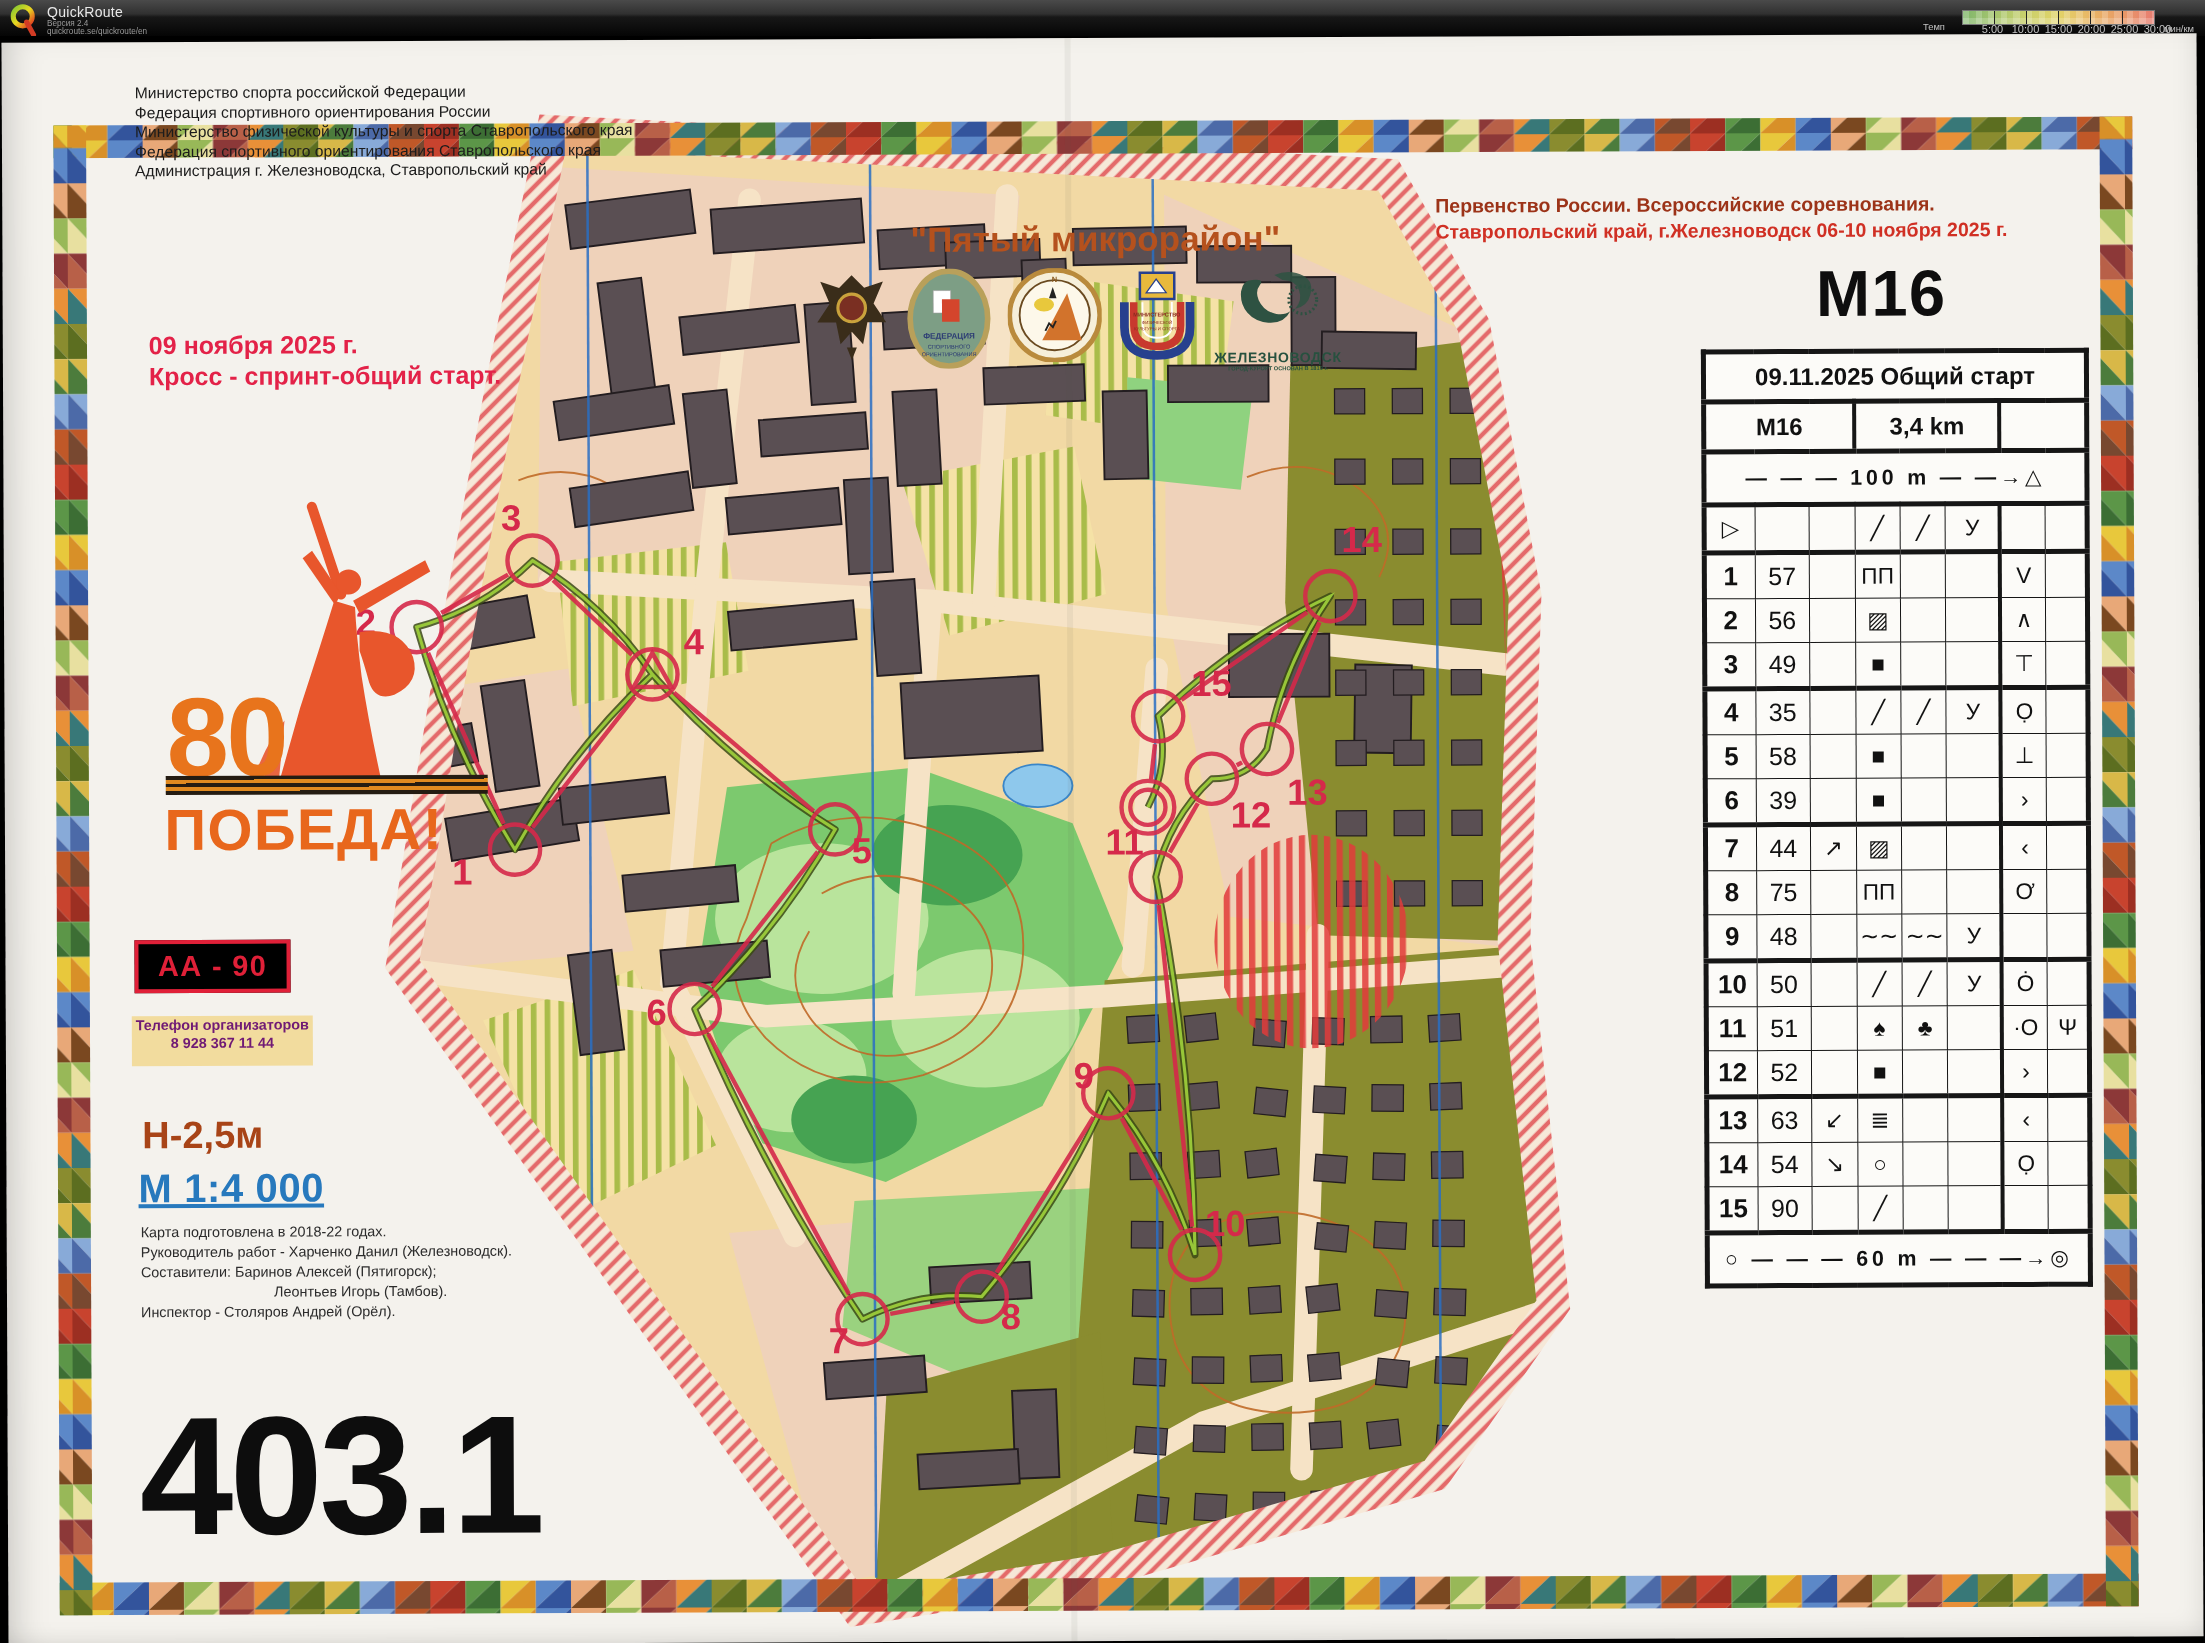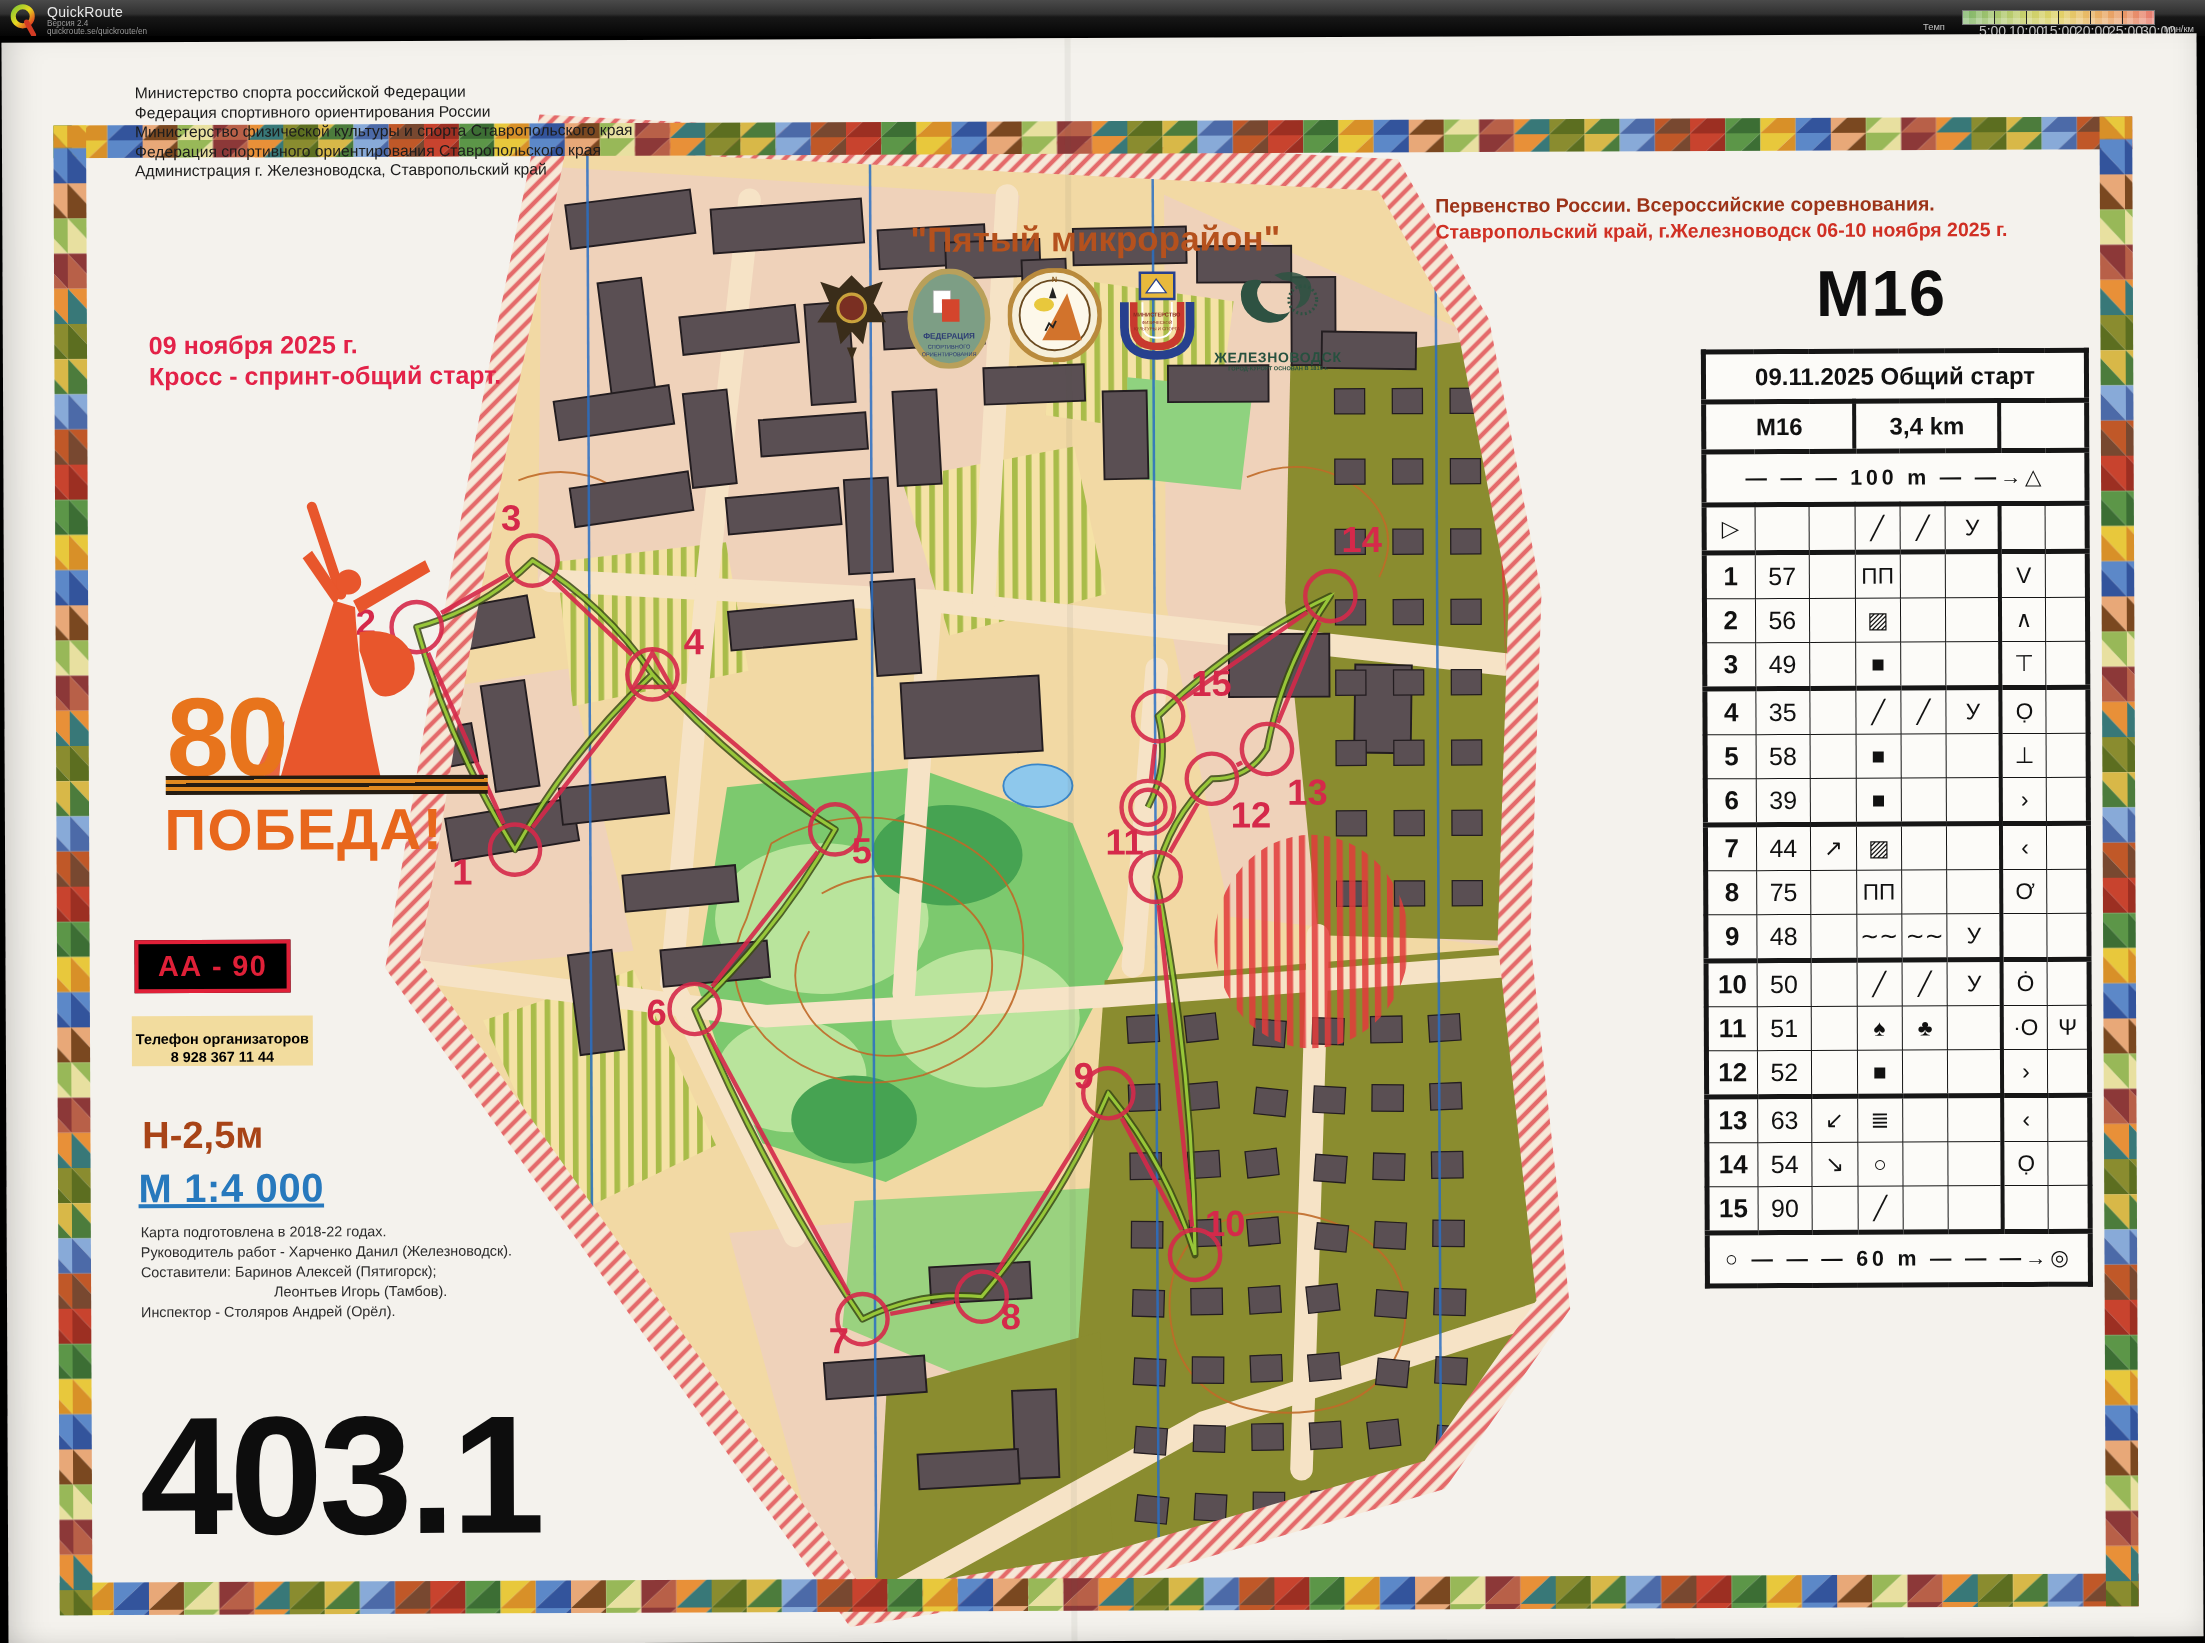--- a/index.html
+++ b/index.html
@@ -13,21 +13,21 @@
   .tb-title{position:absolute;left:47px;top:3.8px;font-size:14px;color:#e8e8e8;letter-spacing:0.3px;}
   .tb-sub{position:absolute;left:47px;top:19.5px;font-size:8.2px;color:#9a9a9a;line-height:8.8px;}
   .pace-label{position:absolute;top:21.4px;left:1923px;font-size:9.4px;color:#c4c4c4;}
   .pace-bar{position:absolute;left:1962px;top:10px;width:191px;height:12.6px;border:0.6px solid #777;
     background:
       repeating-linear-gradient(90deg,rgba(255,255,255,.20) 0 6.3px,rgba(0,0,0,0) 6.3px 12.6px),
       repeating-linear-gradient(0deg,rgba(255,255,255,.20) 0 6.3px,rgba(0,0,0,0) 6.3px 12.6px),
       linear-gradient(90deg,#7fb66c 0%,#a5c56e 16%,#c9d06c 33%,#e2d368 50%,#e9b766 66%,#e89a66 83%,#e77d72 100%);}
   .pace-bar i{position:absolute;top:0;width:1.3px;height:100%;background:#222;}
   .pace-ticks{position:absolute;left:1976px;top:22.6px;display:flex;}
-  .pace-ticks span{display:inline-block;width:33px;text-align:center;font-size:14px;color:#c4c4c4;}
+  .pace-ticks span{display:inline-block;width:33px;text-align:center;font-size:11px;color:#c4c4c4;}
   .pace-unit{position:absolute;left:2164px;top:22.6px;font-size:9.4px;color:#c4c4c4;}
 
   
   .paper{position:absolute;left:5px;top:38px;width:2195px;height:1603px;background:#f4f2ed;
     transform:rotate(-0.25deg);transform-origin:50% 50%;
     box-shadow:inset 25px 0 38px -25px rgba(0,0,0,.25), inset -12.6px -12.6px 31px -19px rgba(0,0,0,.18);}
   .sheet-svg{position:absolute;left:0;top:0;}
 
   
   .ministries{position:absolute;left:133px;top:41px;width:804px;font-size:15.7px;line-height:19.5px;color:#1c1c1c;}
@@ -52,22 +52,22 @@
   .v80{position:absolute;left:5px;top:172px;font-size:112px;font-weight:bold;color:#e8741c;letter-spacing:-2.5px;text-align:right;}
   .vribbon{position:absolute;left:3.8px;top:275px;width:322px;height:19px;
     background:repeating-linear-gradient(#241c12 0 3.8px,#e08a20 3.8px 7.5px,#241c12 7.5px 11.3px,#e08a20 11.3px 15px,#241c12 15px 19px);}
   .vtext{position:absolute;left:2.5px;top:295px;font-size:58px;font-weight:bold;color:#e8671c;letter-spacing:1.3px;}
 
   
   .aa-box{position:absolute;left:129px;top:898px;width:148px;height:45px;border:4.4px solid #e02038;
     display:flex;align-items:center;justify-content:center;background:#000000;
     font-size:29px;font-weight:bold;color:#e02038;letter-spacing:1.3px;}
   .phone-box{position:absolute;left:126px;top:974px;width:181px;height:50px;background:#f2dc9e;
-    display:flex;flex-direction:column;align-items:center;justify-content:flex-end;
-    font-size:14.4px;font-weight:bold;color:#000000;line-height:18px;}
+    display:flex;flex-direction:column;align-items:center;justify-content:flex-start;
+    font-size:14.4px;font-weight:bold;color:#701a75;line-height:18px;}
   .hlabel{position:absolute;left:136px;top:1072px;font-size:38px;font-weight:bold;color:#a84417;}
   .scalelabel{position:absolute;left:132px;top:1124px;font-size:40px;font-weight:bold;color:#2779bd;letter-spacing:0.6px;text-decoration:underline;}
   .credits{position:absolute;left:134px;top:1180px;font-size:14.4px;line-height:20px;color:#2c2c2c;}
   .credits div:nth-child(4){padding-left:133px;}
   .bib{position:absolute;left:132px;top:1338px;font-size:168px;font-weight:bold;color:#0d0d0d;letter-spacing:-3.8px;}
 
   
   .ctable{position:absolute;left:1698px;top:314px;width:388px;border-collapse:collapse;
     background:#fcfbf8;table-layout:fixed;}
   .ctable td{border:1.9px solid #161616;text-align:center;vertical-align:middle;

